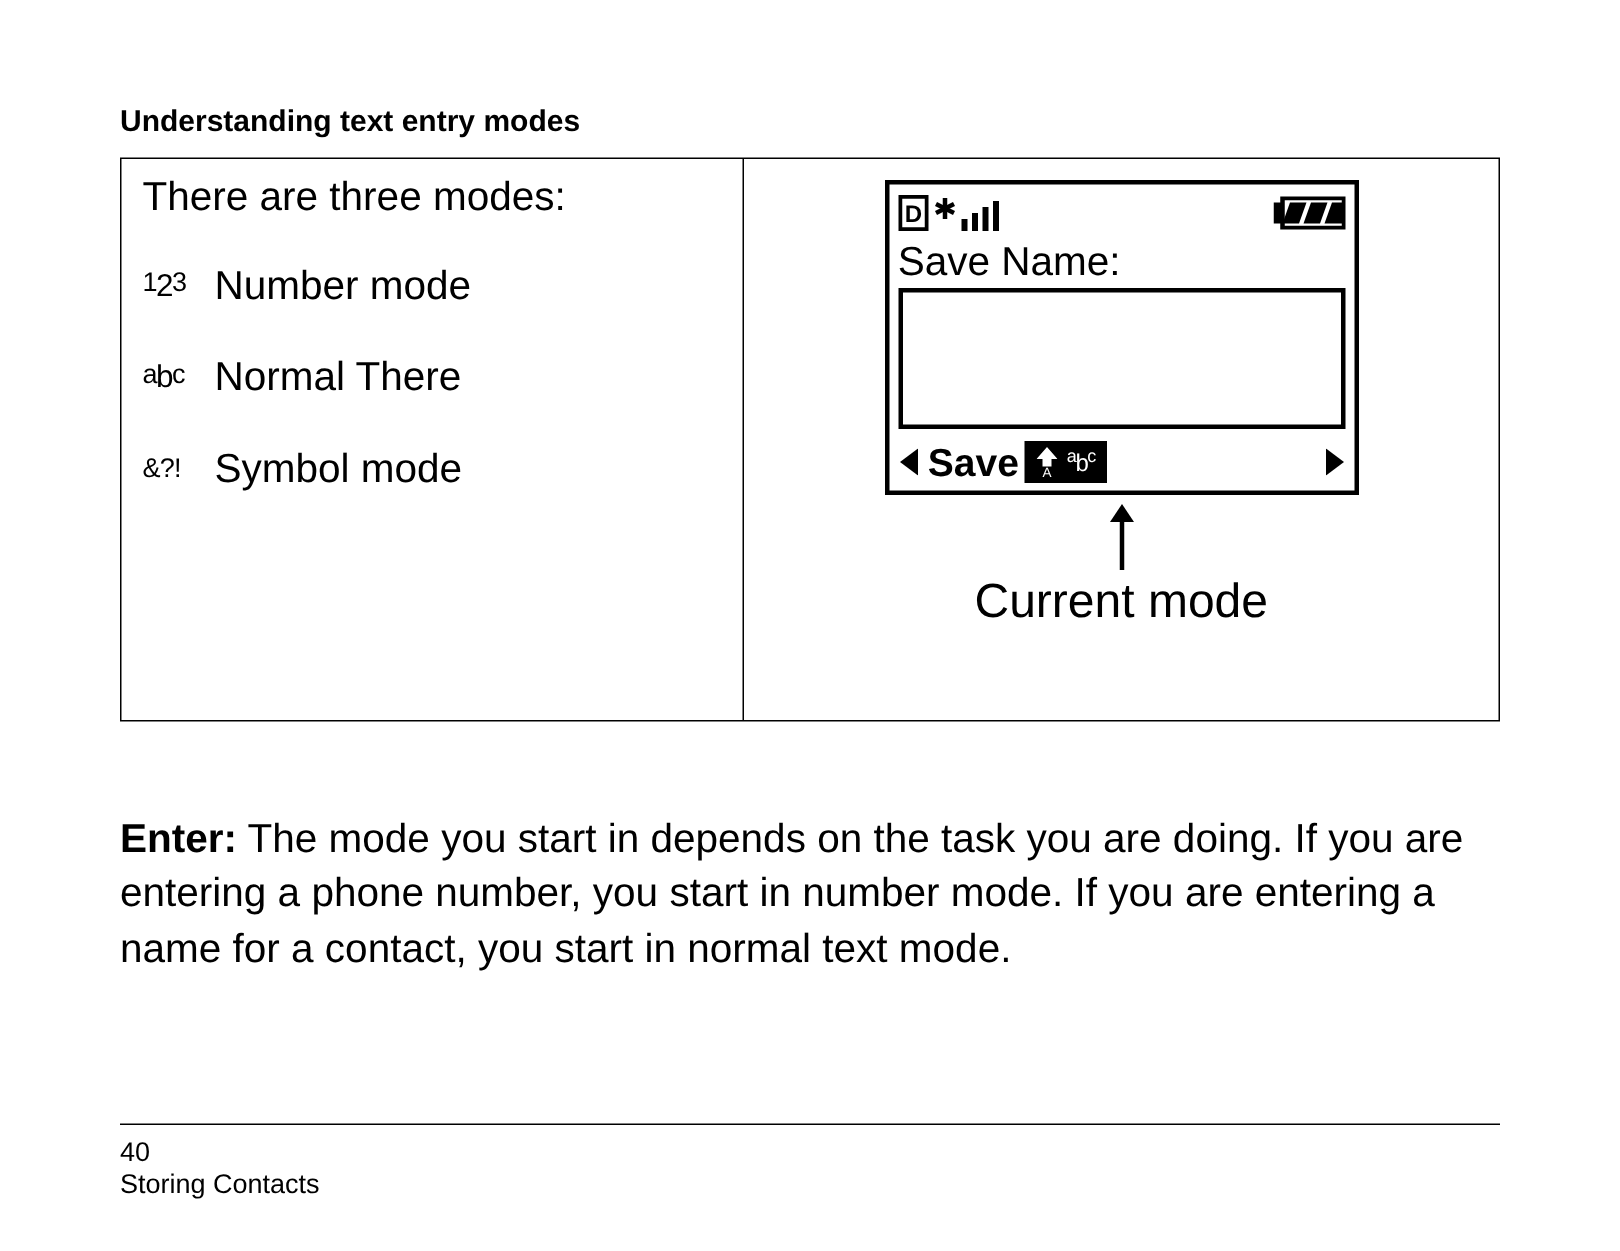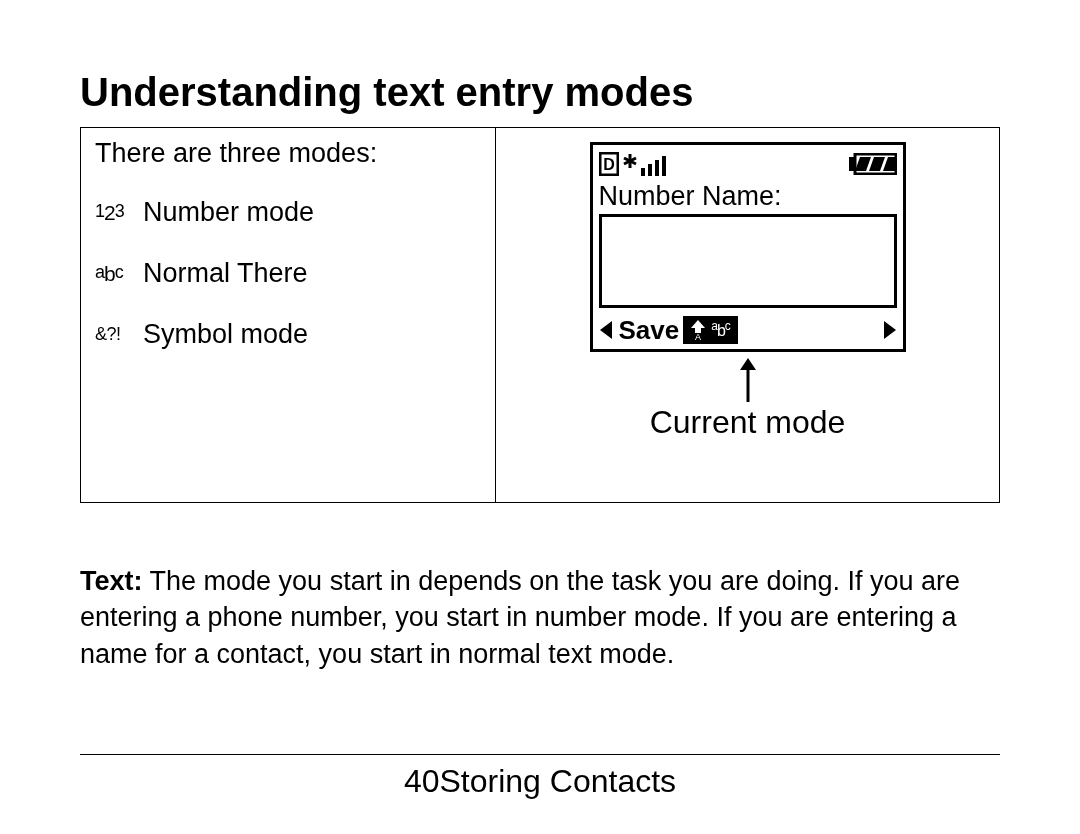--- a/index.html
+++ b/index.html
@@ -5,21 +5,21 @@
     * { margin: 0; padding: 0; box-sizing: border-box; }
     body {
       font-family: Arial, Helvetica, sans-serif;
       width: 1080px;
       height: 834px;
       background: #fff;
       padding: 70px 80px 40px 80px;
       position: relative;
     }
     h2.heading {
-      font-size: 40px;
+      font-size: 20px;
       font-weight: bold;
       margin-bottom: 12px;
     }
     .outer-box {
       border: 1px solid #000;
       display: flex;
       height: 376px;
     }
     .left-col {
       width: 415px;
@@ -114,22 +114,23 @@
       right: 80px;
       bottom: 34px;
     }
     .footer-rule {
       border: none;
       border-top: 1px solid #000;
       margin-bottom: 8px;
     }
     .footer-row {
       display: flex;
-      justify-content: center;
-      font-size: 32px;
+      justify-content: flex-start;
+      font-size: 18px;
+      flex-direction: column;
     }
   </style>
 </head>
 <body>
 
 <h2 class="heading">Understanding text entry modes</h2>
 
 <div class="outer-box">
   <div class="left-col">
     <div class="intro">There are three modes:</div>
@@ -170,21 +171,21 @@
         </div>
         <svg width="48" height="22" viewBox="0 0 48 22">
           <polygon points="0,4 6,4 6,18 0,18" fill="#000"></polygon>
           <rect x="6" y="1" width="41" height="20" fill="#fff" stroke="#000" stroke-width="3"></rect>
           <polygon points="11,4 22,4 17,18 6,18" fill="#000"></polygon>
           <polygon points="25,4 36,4 31,18 20,18" fill="#000"></polygon>
           <polygon points="39,4 46,4 46,18 34,18" fill="#000"></polygon>
         </svg>
       </div>
 
-      <div class="prompt">Number Name:</div>
+      <div class="prompt">Save Name:</div>
       <div class="input-area"></div>
 
       <div class="bottom-bar">
         <span class="arrow">
           <svg width="12" height="18" viewBox="0 0 12 18">
               <polygon points="12,0 12,18 0,9" fill="#000"></polygon>
             </svg>
         </span>
         <span class="save">Save</span>
         <span class="mode-block">
@@ -205,21 +206,21 @@
 
     <svg class="callout-arrow" width="20" height="44" viewBox="0 0 20 44">
       <line x1="10" y1="44" x2="10" y2="8" stroke="#000" stroke-width="3"></line>
       <polygon points="10,0 2,12 18,12" fill="#000"></polygon>
     </svg>
     <div class="callout-label">Current mode</div>
   </div>
 </div>
 
 <p class="note">
-  <strong>Text:</strong><span> The mode you start in depends on the task you are doing. If you are entering a phone number, you start in number mode. If you are entering a name for a contact, you start in normal text mode.</span>
+  <strong>Enter:</strong><span> The mode you start in depends on the task you are doing. If you are entering a phone number, you start in number mode. If you are entering a name for a contact, you start in normal text mode.</span>
 </p>
 
 <div class="footer">
   <hr class="footer-rule">
   <div class="footer-row">
     <span>40</span>
     <span>Storing Contacts</span>
   </div>
 </div>
 

